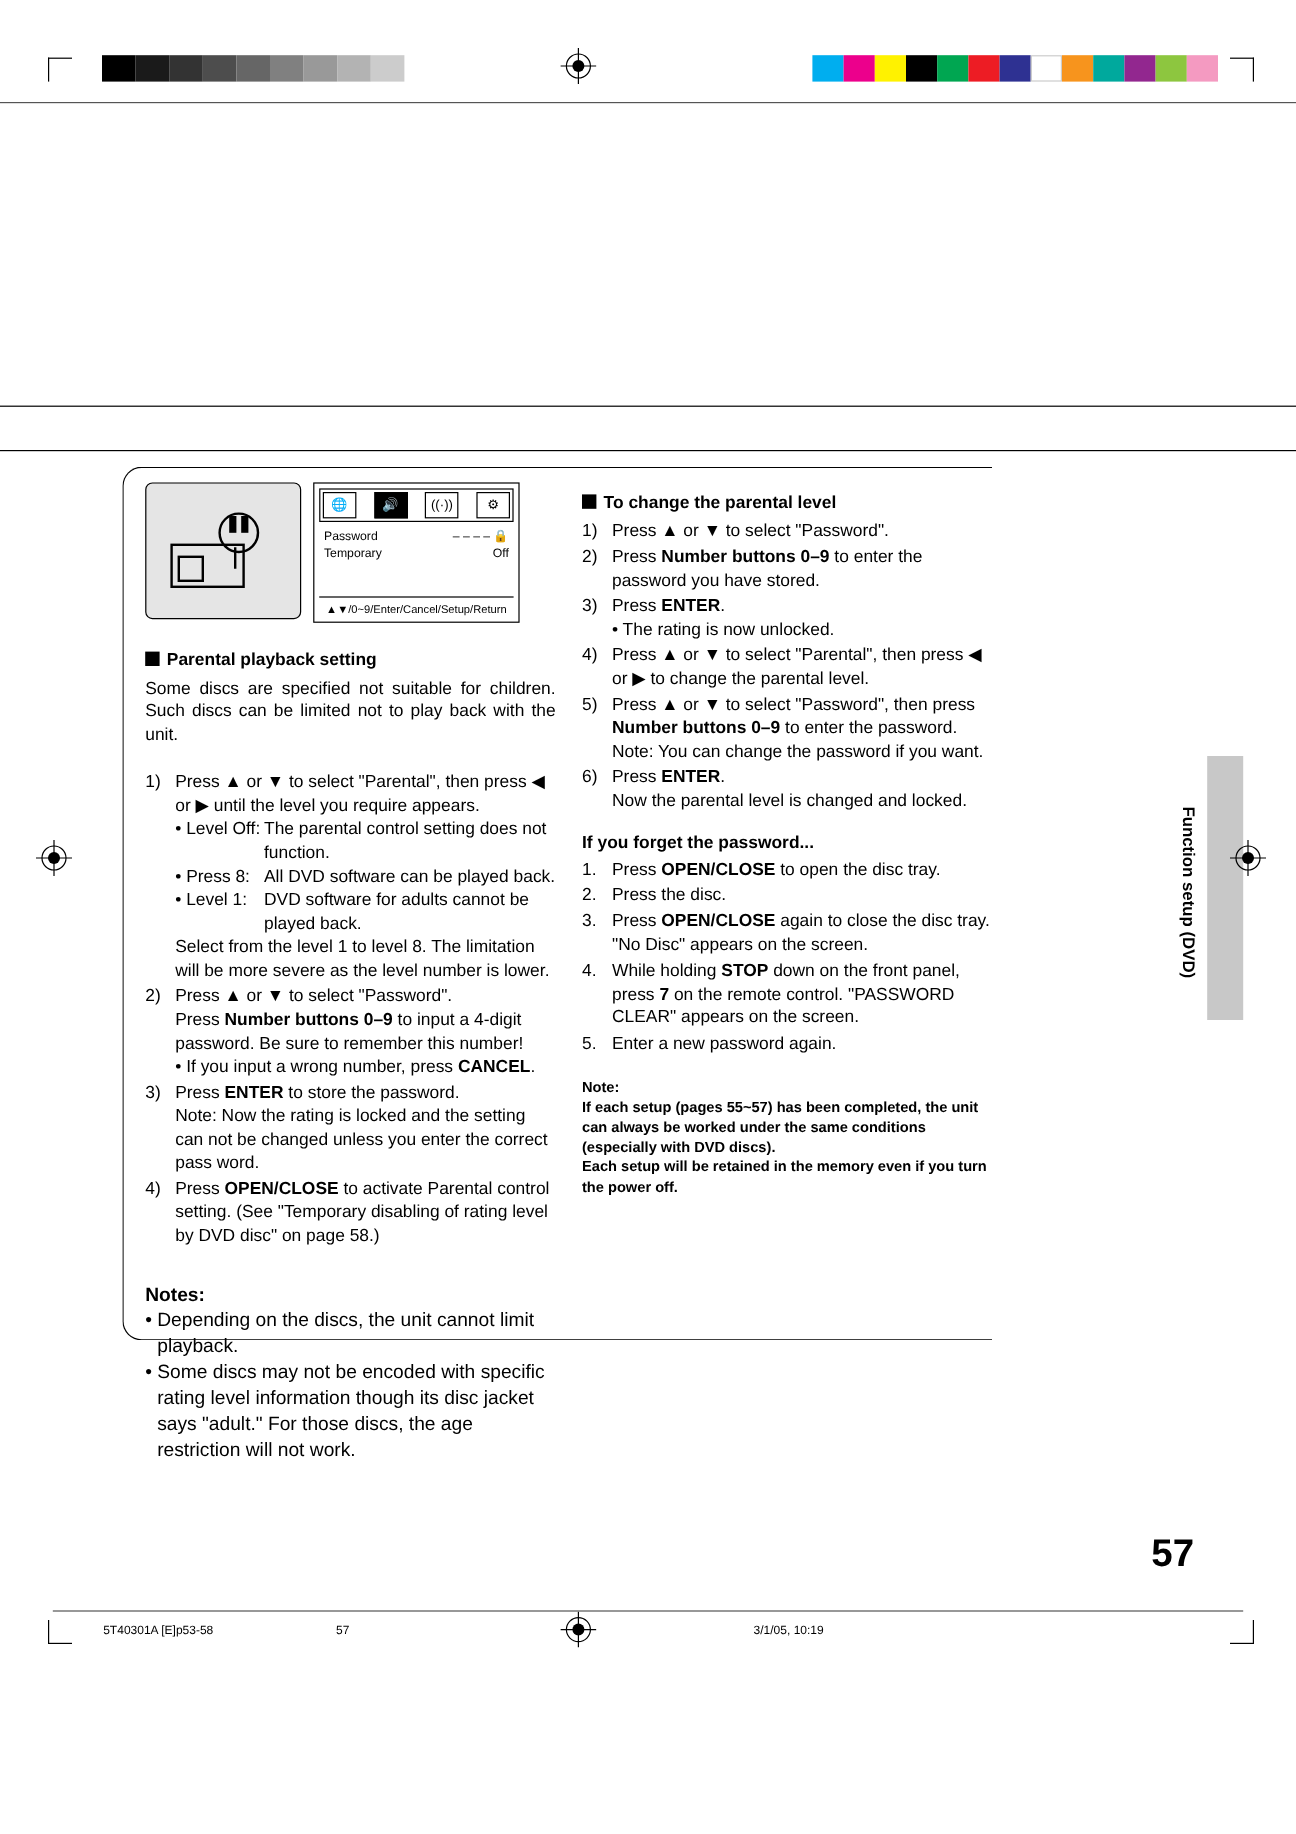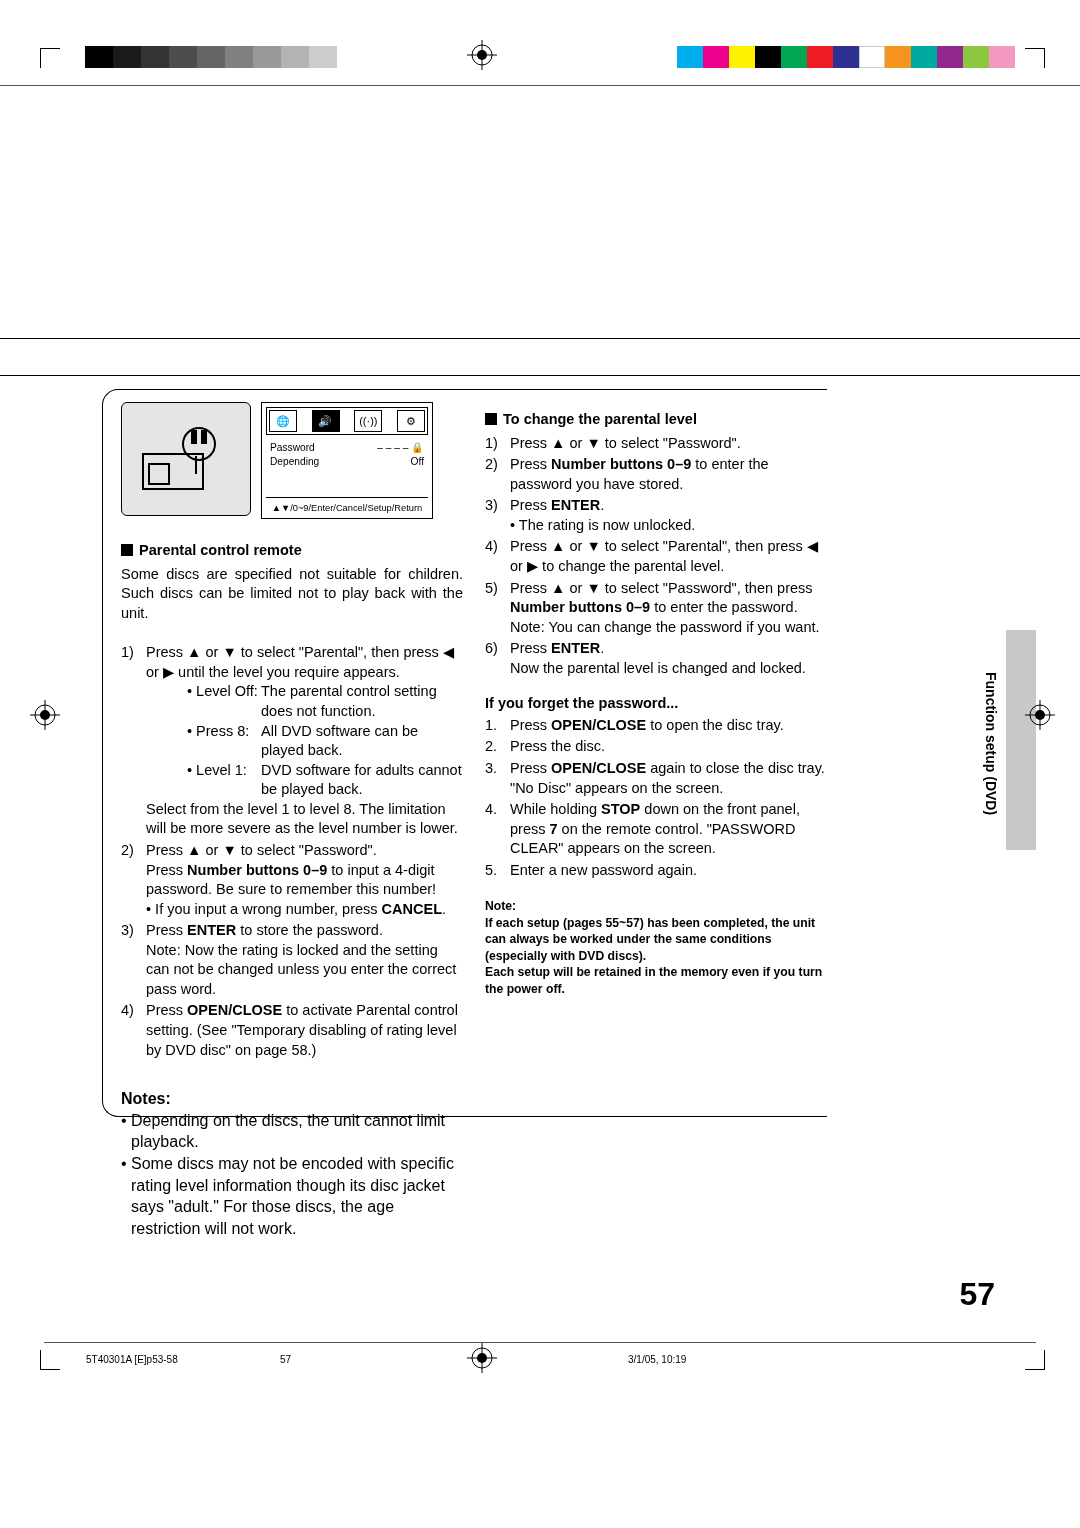--- a/index.html
+++ b/index.html
@@ -86,21 +86,21 @@
     .osd-footer { border-top: 1px solid #000; padding-top: 4px; font-size: 9.3px; margin-top: 26px; text-align:center;}
     .sec-heading { font-weight: bold; font-size: 14.5px; margin: 8px 0 4px 0; }
     .sq { display:inline-block; width:12px; height:12px; background:#000; margin-right:6px; vertical-align: -1px; }
     .body-text { margin-bottom: 20px; text-align: justify; }
     .num-list { list-style: none; padding-left: 0; }
     .num-list li { display: flex; margin-bottom: 2px; }
     .num-list .num { width: 25px; flex-shrink: 0; }
     .num-list .cont { flex: 1; }
     .bullet-sub { padding-left: 10px; text-indent: -10px; }
     .level-row { display:flex; }
-    .level-row .lk { width:74px; flex-shrink:0;margin-left:41px; }
+    .level-row .lk { width:74px; flex-shrink:0; }
     .notes-heading { font-weight: bold; font-size: 16px; margin-top: 28px; }
     .notes-list { font-size: 16px; }
     .notes-list li { padding-left: 10px; text-indent: -10px; }
     .sub-heading { font-weight: bold; margin-top: 16px; margin-bottom: 2px; }
     .note-block { font-size: 12.2px; font-weight: bold; margin-top: 18px; line-height: 1.35; }
     .side-tab {
       position: absolute;
       right: 80px;
       top: 672px;
       font-weight: bold;
@@ -209,29 +209,29 @@
             <div style="background:#000;color:#fff">🔊</div>
             <div>((·))</div>
             <div>⚙</div>
           </div>
           <div class="osd-rows">
             <div class="osd-row">
                 <span>Password</span>
                 <span><span>– – – –</span> <span>🔒</span></span>
               </div>
             <div class="osd-row">
-                <span>Depending</span>
+                <span>Temporary</span>
                 <span>Off</span>
               </div>
           </div>
           <div class="osd-footer">▲▼/0~9/Enter/Cancel/Setup/Return</div>
         </div>
       </div>
 
-      <div class="sec-heading"><span class="sq"></span><span>Parental control remote</span></div>
+      <div class="sec-heading"><span class="sq"></span><span>Parental playback setting</span></div>
       <div class="body-text">Some discs are specified not suitable for children. Such discs can be limited not to play back with the unit.</div>
 
       <ol class="num-list">
         <li>
             <span class="num">1)</span>
             <div class="cont">
           <div>Press ▲ or ▼ to select "Parental", then press ◀ or ▶ until the level you require appears.</div>
           <div class="level-row">
                 <span class="lk">• Level Off:</span>
                 <span>The parental control setting does not function.</span>

